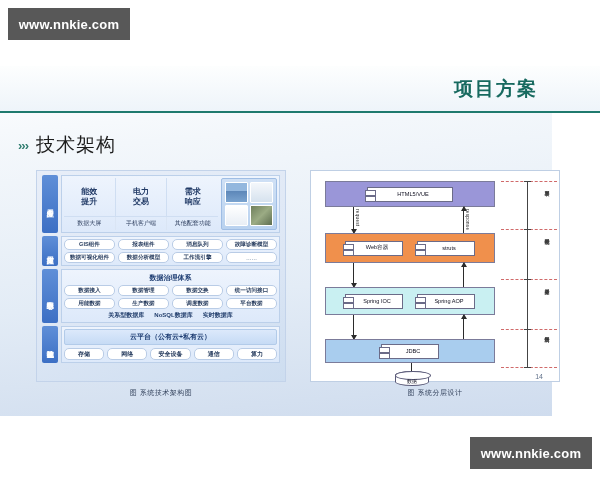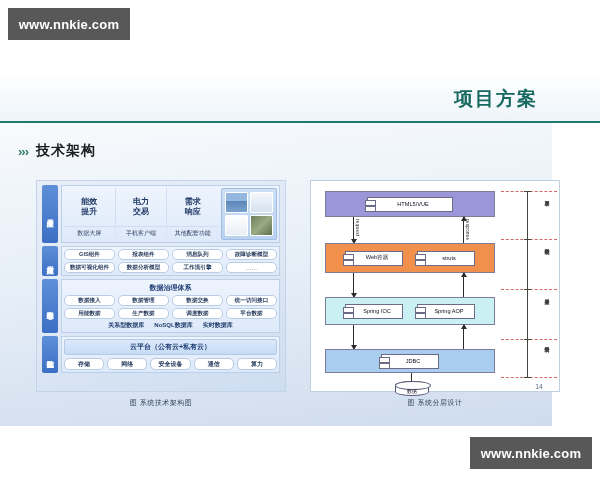--- a/index.html
+++ b/index.html
@@ -19,37 +19,37 @@
     color: #ffffff;
     font-weight: bold;
     display: flex; align-items: center; justify-content: center;
     letter-spacing: .2px;
   }
   #wm-top { left: 8px; top: 8px; width: 122px; height: 32px; font-size: 13px; }
   #wm-bottom { left: 470px; top: 437px; width: 122px; height: 32px; font-size: 13px; }
 
   
   #slide {
-    position: absolute; left: 0; top: 76px; width: 552px; height: 350px;
+    position: absolute; left: 0; top: 66px; width: 552px; height: 350px;
     background: linear-gradient(175deg,#ffffff 0%, #f3f7fb 22%, #e3ecf6 62%, #cfdcee 100%);
   }
   #header-band {
     position: absolute; left:0; top:0; width:600px; height:47px;
     background: linear-gradient(180deg,#fdfefe 0%, #eef4fa 100%);
     border-bottom: 2px solid #1f7a6e;
   }
   #slide-title {
     position: absolute; right: 14px; top: 10px;
     font-size: 19px; font-weight: bold; color: #17695f;
     letter-spacing: 2px;
   }
   #section-row { position: absolute; left: 18px; top: 66px; display:flex; align-items:center; gap:8px; }
   .chev { font-size: 13px; font-weight: bold; letter-spacing:-1px; }
   #chev-a { color:#2f7d6f; }
-  #section-title { font-size: 14px; font-weight: bold; color: #1d1d1d; letter-spacing:1px; }
+  #section-title { font-size: 19px; font-weight: normal; color: #1d1d1d; letter-spacing:1px; }
 
   
   #left-diagram {
     position: absolute; left: 36px; top: 104px; width: 250px; height: 212px;
     background: linear-gradient(160deg,#e8eef8 0%, #dde7f5 55%, #cdddf0 100%);
     border: 1px solid #c3d3ea;
     padding: 4px 5px;
   }
   .layer { display:flex; margin-bottom: 3px; }
   .layer-tab {

